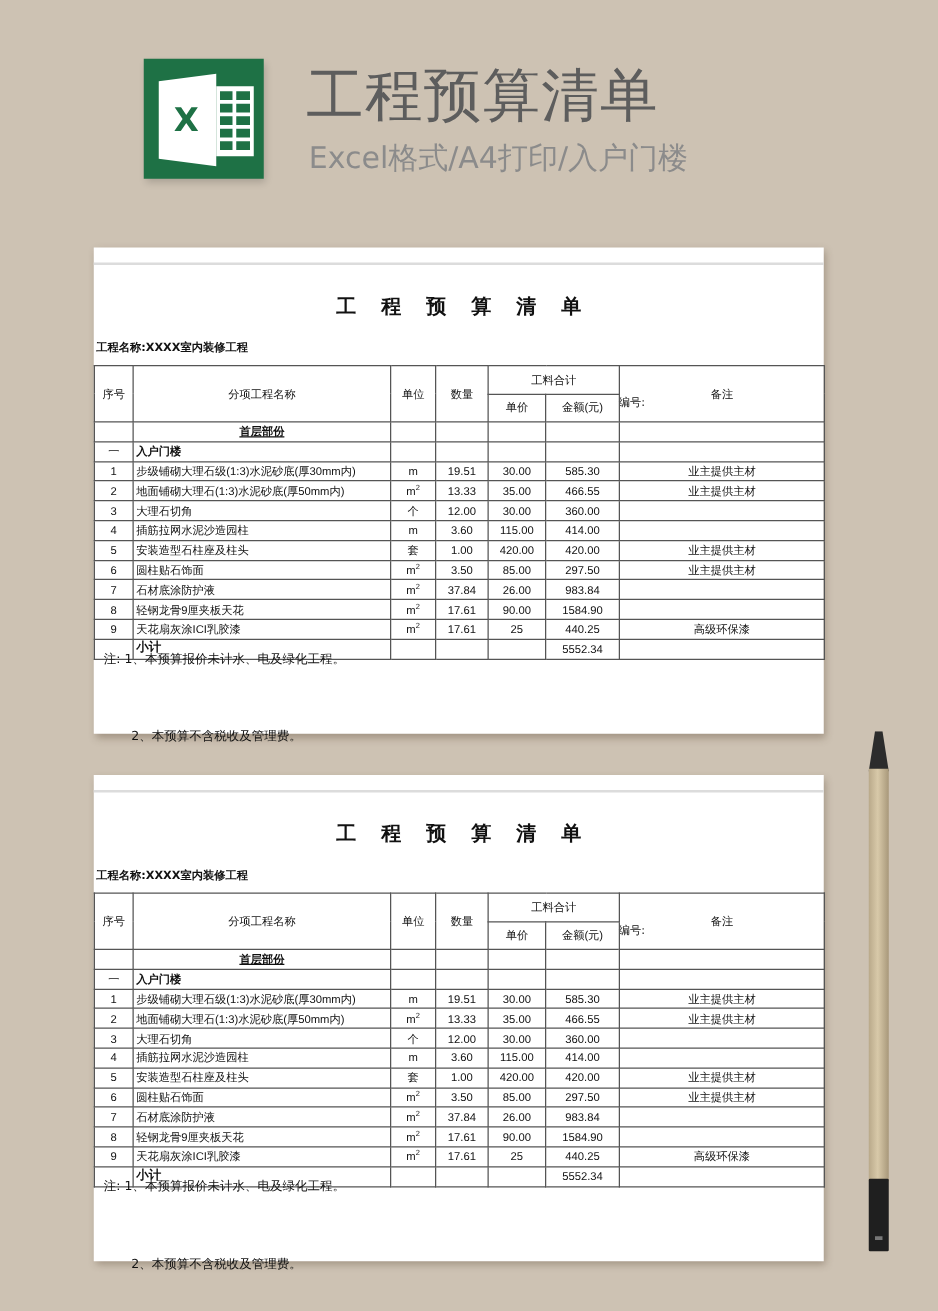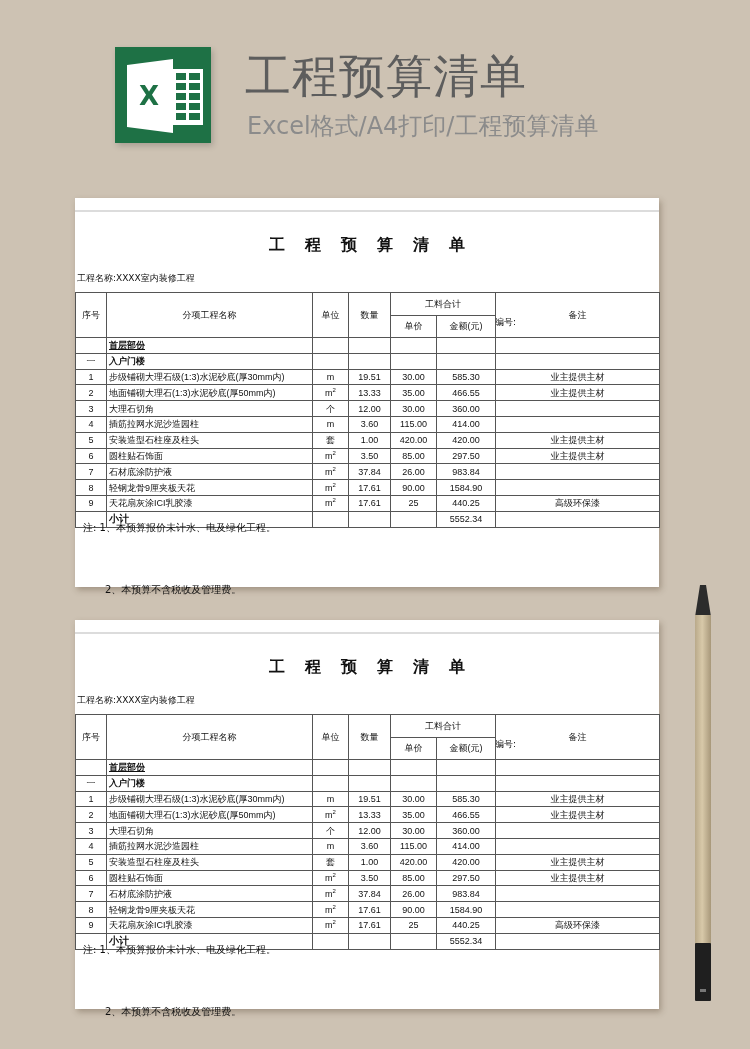--- a/index.html
+++ b/index.html
@@ -26,36 +26,36 @@
   .sheet {
     position: absolute; left: 75px; width: 584px; height: 389px; background: #fff;
     box-shadow: 2px 3px 6px rgba(80,60,40,0.35);
   }
   .sheet .topline { position: absolute; left: 0; top: 12px; width: 584px; height: 2px; background: #dcdcdc; }
   .sheet-title {
     position: absolute; left: 0; top: 37px; width: 584px; text-align: center;
     font-family: "DejaVu Serif", "Liberation Serif", serif; font-size: 16px; font-weight: bold;
     color: #111; letter-spacing: 20px; padding-left: 20px; box-sizing: border-box;
   }
-  .meta-name { position: absolute; left: 2px; top: 74px; font-size: 9px; color: #111; }
+  .meta-name { position: absolute; left: 2px; top: 74px; font-size: 9px; color: #111; font-weight: bold; }
   .meta-no { position: absolute; left: 420px; top: 74px; font-size: 9px; color: #111; margin-top: 44px; }
 
   table.budget {
     position: absolute; left: 0; top: 94px; border-collapse: collapse;
     table-layout: fixed; width: 584px; font-size: 9px; color: #111;
     font-family: "Liberation Sans", "DejaVu Sans", sans-serif;
   }
   table.budget td, table.budget th {
     border: 1px solid #555; padding: 0 2px; height: 14.8px; line-height: 14px;
     white-space: nowrap; overflow: hidden; font-weight: normal; text-align: center;
   }
   table.budget thead th { height: 21px; }
   table.budget thead tr.h1 th.tall { height: 44px; }
   table.budget td.name { text-align: left; padding-left: 2px; margin-top: 20px; }
-  table.budget td.section { text-align: left; font-weight: bold; text-decoration: underline; }
+  table.budget td.section { text-align: center; font-weight: bold; text-decoration: underline; }
   table.budget td.group { text-align: left; font-weight: bold; }
   table.budget td.subtotal { font-weight: bold; text-align: left; font-size: 10px; }
   sup { font-size: 6px; line-height: 0; }
   .notes { position: absolute; left: 8px; top: 322px; font-size: 10px; color: #111; line-height: 16px; }
   .notes .l2 { padding-left: 22px; margin-top: 46px; }
 
   .pencil { position: absolute; left: 692px; top: 585px; width: 24px; height: 420px; }
 </style>
 </head>
 <body>
@@ -74,21 +74,21 @@
         <rect x="61" y="56" width="10" height="7"></rect>
           <rect x="74" y="56" width="11" height="7"></rect>
         <rect x="61" y="66" width="10" height="7"></rect>
           <rect x="74" y="66" width="11" height="7"></rect>
       </g>
       <polygon points="12,18 58,12 58,86 12,80" fill="#fff"></polygon>
       <text x="34" y="58" text-anchor="middle" font-family="DejaVu Sans, sans-serif" font-weight="bold" font-size="26" fill="#1e7145">X</text>
     </svg>
   </div>
   <div class="banner-title">工程预算清单</div>
-  <div class="banner-sub">Excel格式/A4打印/工程预算清单</div>
+  <div class="banner-sub">Excel格式/A4打印/入户门楼</div>
 </div>
 
 <div class="sheet" style="top:198px;">
   <div class="topline"></div>
   <div class="sheet-title">工程预算清单</div>
   <div class="meta-name">工程名称:XXXX室内装修工程</div>
   <div class="meta-no">编号:</div>
   <table class="budget">
     <colgroup>
       <col style="width:31px">

